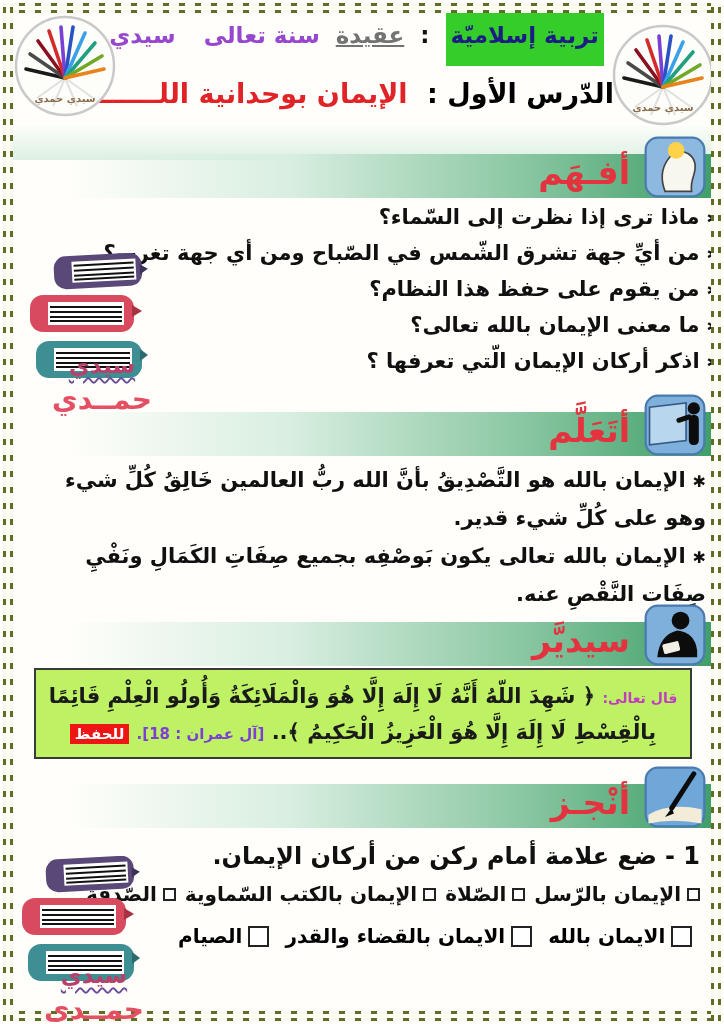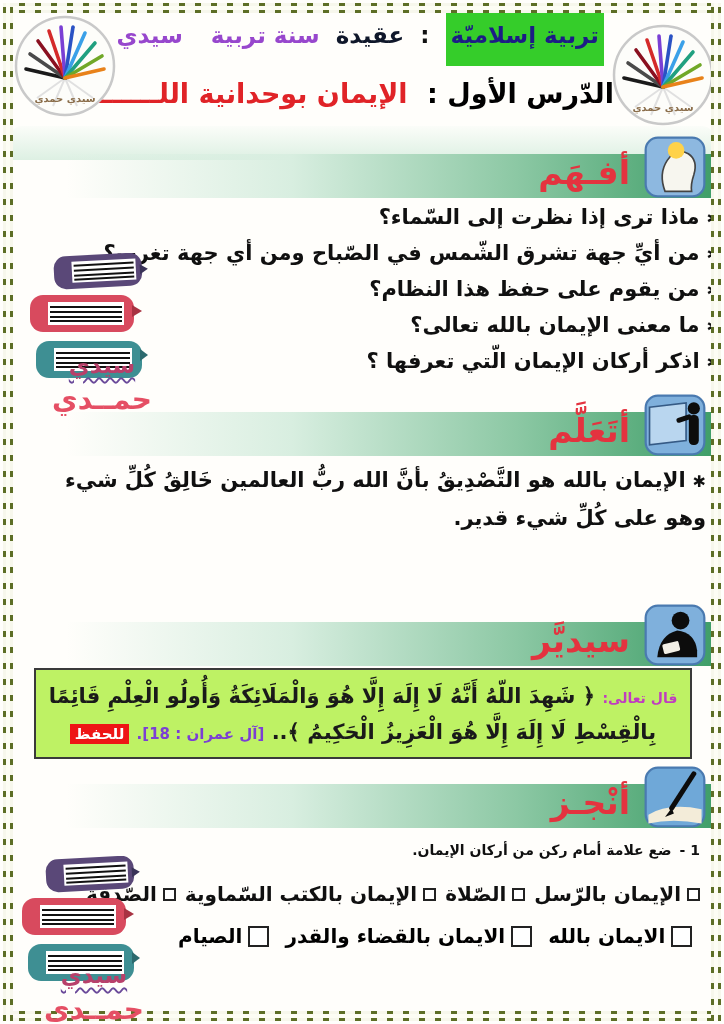--- a/index.html
+++ b/index.html
@@ -23,21 +23,21 @@
   
   .logo { position:absolute; width:104px; height:106px; z-index:3; }
   .logo-left { left:13px; top:13px; }
   .logo-right { right:9px; top:22px; }
   .logo svg { width:100%; height:100%; }
 
   .hdr-line1 { position:absolute; top:22px; right:120px; left:118px; text-align:center;
     direction:rtl; font-size:23px; font-weight:bold; white-space:nowrap; }
   .hl-green { background:#35cd2a; color:#1c1c85; padding:18px 5px; }
   .sep1 { color:#111; margin:0 8px; }
-  .course { color:#0f172a; }
+  .course { color:#737373;text-decoration:underline; }
   .grade { color:#9747cd; margin-right:8px; }
   .author { color:#9747cd; margin-right:20px; }
 
   .hdr-line2 { position:absolute; top:78px; right:110px; left:110px; text-align:center;
     direction:rtl; font-size:27px; font-weight:bold; white-space:nowrap; }
   .lesson-label { color:#000000; }
   .lesson-title { color:#e02327; margin-right:10px; }
 
   
   .banner { position:absolute; left:10px; right:10px; }
@@ -59,21 +59,21 @@
     font-size:21px; font-weight:bold; color:#101010; line-height:36px; }
   .learn .pt { margin-bottom:2px; }
 
   .versebox { position:absolute; top:668px; left:34px; width:658px; min-height:78px; z-index:2;
     border:2px solid #3a3a3a; background:#bef264; direction:rtl; text-align:center;
     font-size:21px; font-weight:bold; color:#1a1a1a; padding:9px 8px 6px; line-height:34px; }
   .vintro { color:#c03cc0; font-size:14px; }
   .vref  { color:#7b3fd4; font-size:15px; }
   .vtag  { background:#ee1515; color:#ffffff; font-size:15px; padding:1px 5px; }
 
-  .exline { position:absolute; top:842px; right:24px; direction:rtl; font-size:14px; font-weight:bold; color:#101010; }
+  .exline { position:absolute; top:842px; right:24px; direction:rtl; font-size:24px; font-weight:bold; color:#101010; }
   .exnum { margin-left:8px; }
   .opts1 { position:absolute; top:882px; right:24px; direction:rtl; display:flex; gap:9px;
     font-size:20px; font-weight:bold; color:#101010; align-items:center; }
   .opts2 { position:absolute; top:924px; left:178px; direction:rtl; display:flex; gap:16px;
     font-size:20px; font-weight:bold; color:#000; align-items:center; }
   .opt { display:inline-flex; align-items:center; gap:6px; }
   .cb  { width:13px; height:13px; border:2px solid #222; background:#fff; flex:0 0 auto; }
   .cb2 { width:21px; height:21px; border:2px solid #222; background:#fff; flex:0 0 auto; }
 
   
@@ -146,21 +146,21 @@
         <line x1="52" y1="64" x2="91" y2="55" stroke="#e8821a"></line>
       </g>
       <text x="52" y="88" text-anchor="middle" font-size="10" font-weight="bold" fill="#8a6d4a">سيدي حمدي</text>
     </svg>
   </div>
 
   <div class="hdr-line1">
     <span class="hl-green">تربية إسلاميّة</span>
     <span class="sep1">:</span>
     <span class="course">عقيدة</span>
-    <span class="grade">سنة تربية</span>
+    <span class="grade">سنة تعالى</span>
     <span class="author">سيدي</span>
   </div>
   <div class="hdr-line2">
     <span class="lesson-label">الدّرس الأول :</span>
     <span class="lesson-title">الإيمان بوحدانية اللــــــه</span>
   </div>
 
   <div class="banner" style="top:126px;height:74px;">
     <div class="wash"></div>
     <div class="strip"></div>
@@ -246,20 +246,23 @@
         <rect x="40.5" y="19" width="9" height="27" rx="4" fill="#0c0c0c"></rect>
         <rect x="29" y="20" width="14" height="4.5" rx="2" fill="#0c0c0c" transform="rotate(-18 36 22)"></rect>
       </svg>
     </span>
   </div>
 
   <div class="learn">
     <div class="pt">
       <span class="bullet">✱</span><span>الإيمان بالله هو التَّصْدِيقُ بأنَّ الله ربُّ العالمين خَالِقُ كُلِّ شيء وهو على كُلِّ شيء قدير.</span>
     </div>
+    <div class="pt">
+      <span class="bullet">✱</span><span>الإيمان بالله تعالى يكون بَوصْفِه بجميع صِفَاتِ الكَمَالِ ونَفْيِ صِفَات النَّقْصِ عنه.</span>
+    </div>
   </div>
 
   <div class="banner" style="top:602px;height:66px;">
     <div class="strip"></div>
     <span class="stitle">سيديَّر</span>
     <span class="sicon">
       <svg viewBox="0 0 56 56">
         <rect x="1.5" y="1.5" width="53" height="53" rx="11" fill="#7fb0dc" stroke="#4a7ab0" stroke-width="2"></rect>
         <circle cx="33" cy="15" r="8" fill="#0c0c0c"></circle>
         <path d="M12 48 Q14 28 30 24 Q46 26 48 42 L48 48 Z" fill="#0c0c0c"></path>

